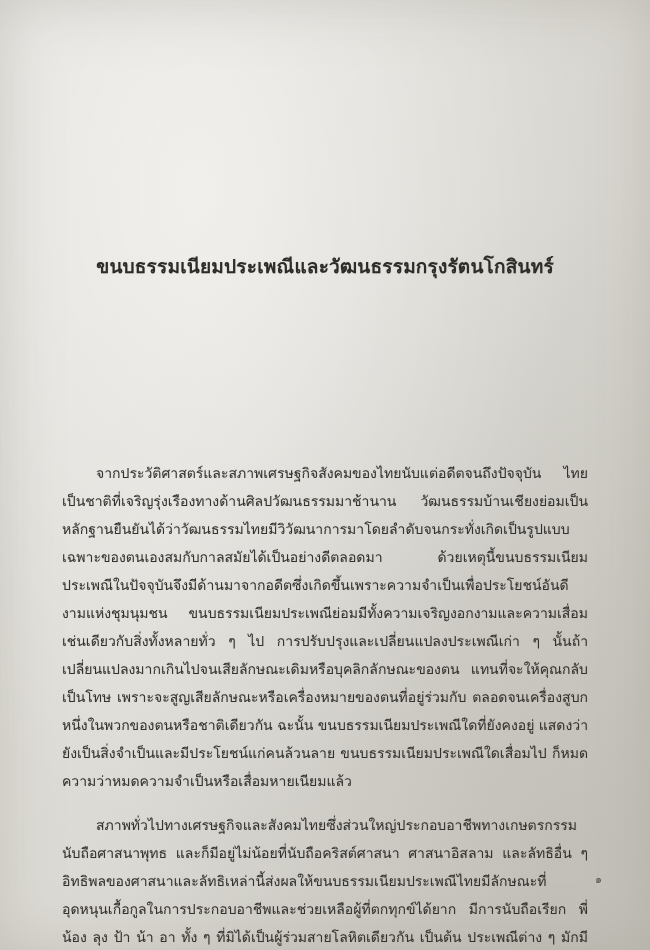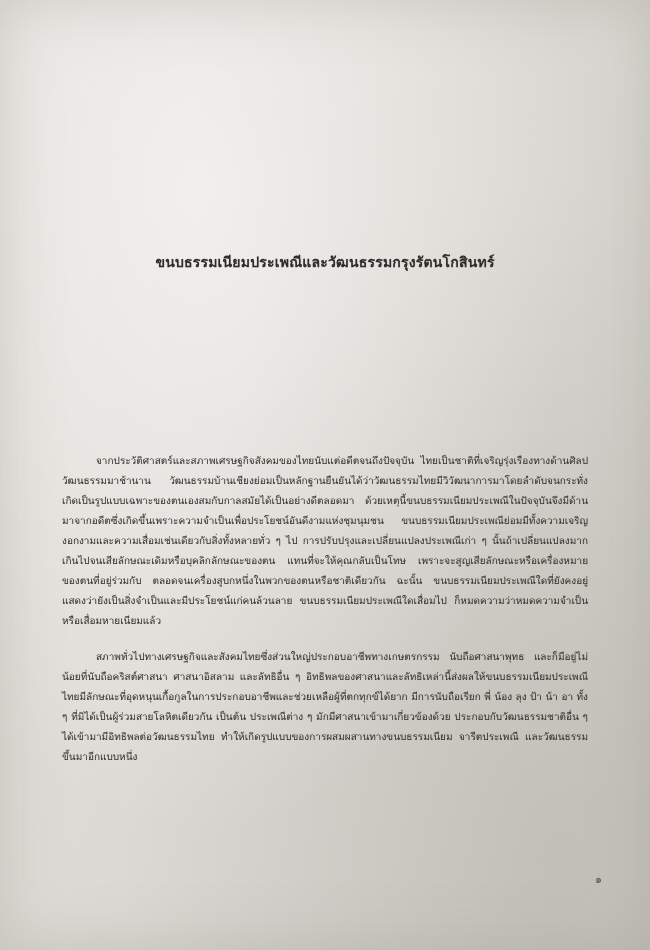--- a/index.html
+++ b/index.html
@@ -41,33 +41,33 @@
     position: relative;
     z-index: 2;
     padding: 0 62px;
   }
   .doc-title {
     margin: 0;
     padding-top: 252px;
     text-align: center;
     font-family: "DejaVu Sans", sans-serif;
     font-weight: bold;
-    font-size: 14px;
+    font-size: 19px;
     letter-spacing: 0.2px;
     color: #2e2c29;
     line-height: 1.5;
     text-shadow: 0 0 1px rgba(60,58,54,0.25);
   }
   .body-block {
     margin-top: 178px;
   }
   .para {
     margin: 0 0 16px 0;
     font-family: "DejaVu Sans", sans-serif;
-    font-size: 10px;
+    font-size: 14px;
     line-height: 2.0;
     color: #34322e;
     text-align: justify;
     text-indent: 34px;
     text-shadow: 0 0 1px rgba(70,68,62,0.18);
   }
   .para:last-child {
     margin-bottom: 14px;
   }
   .page-number {

